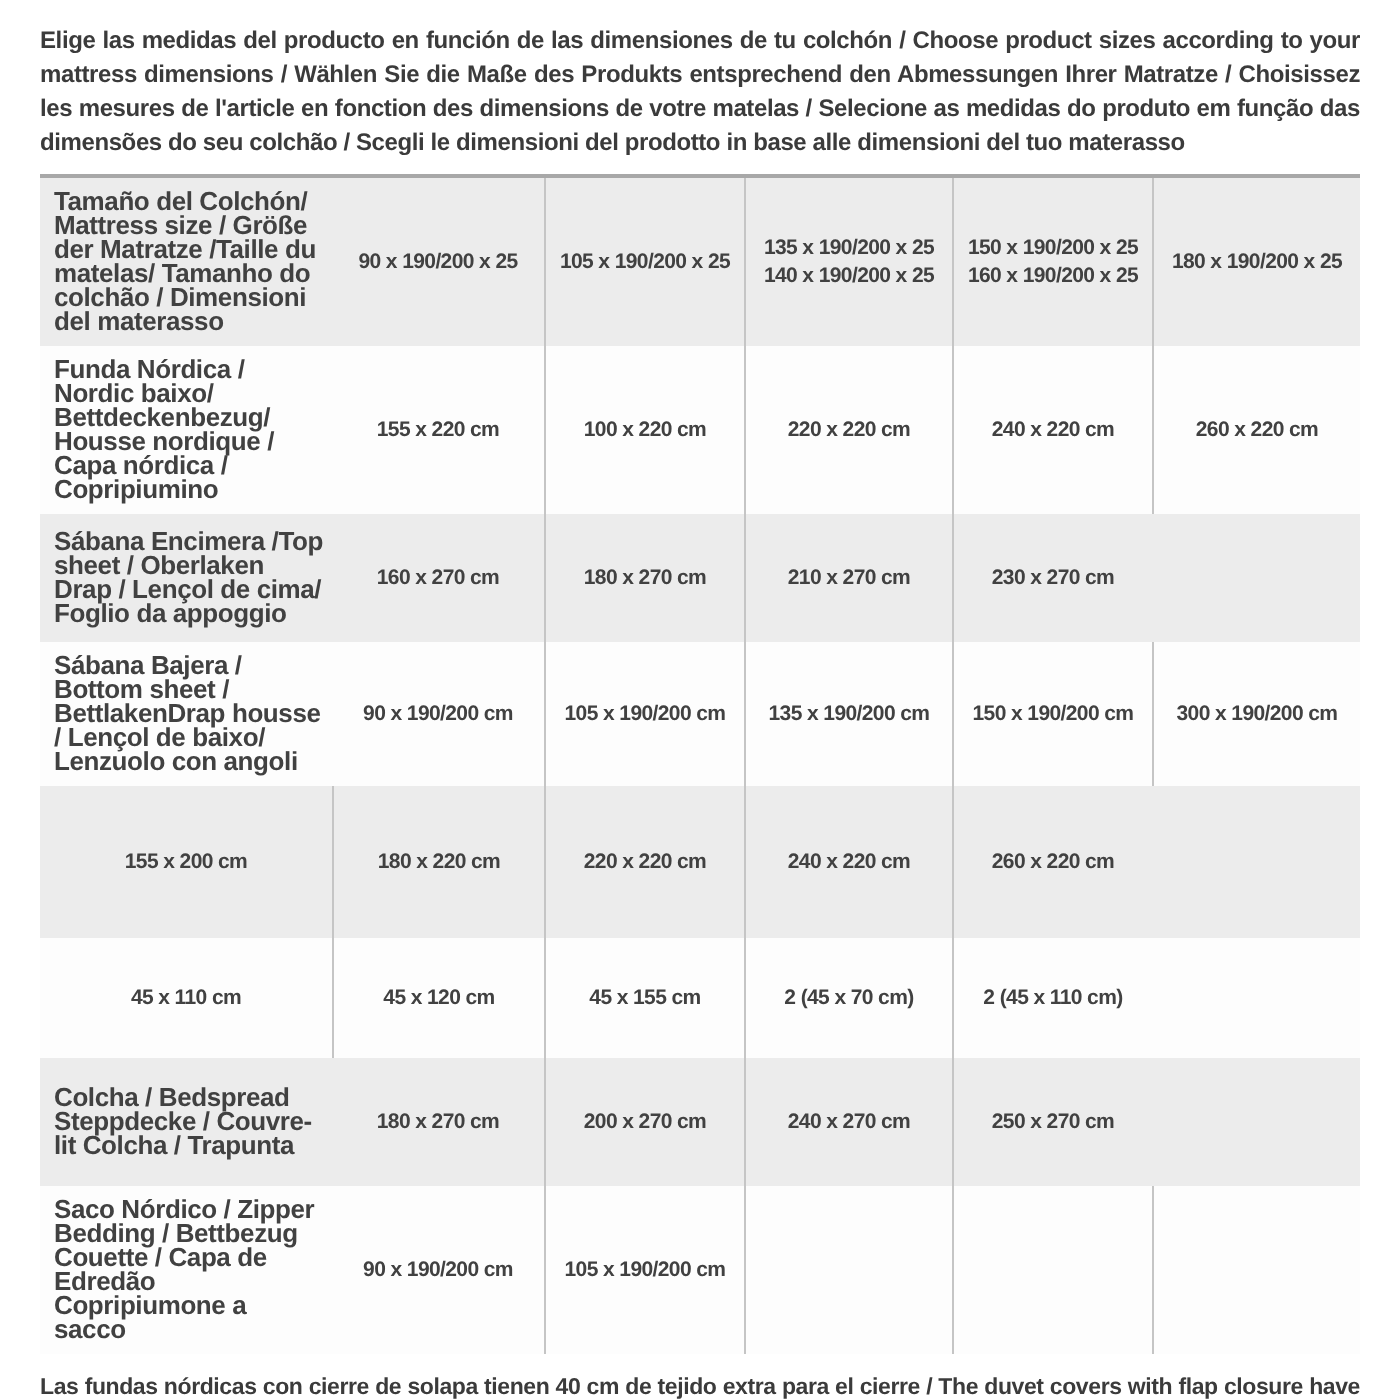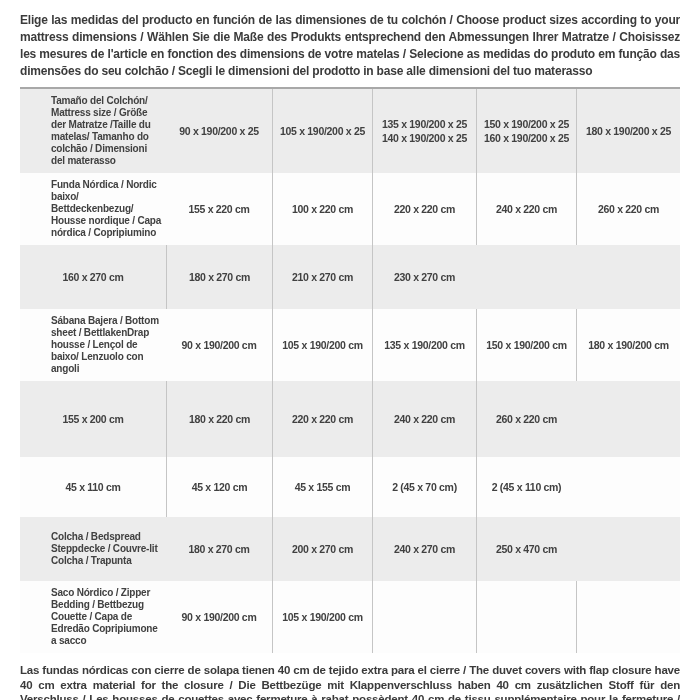--- a/index.html
+++ b/index.html
@@ -37,21 +37,21 @@
   .row:nth-child(7) .cell { min-height: 64px; }
   .row:nth-child(8) .cell { min-height: 64px; }
 
   .cell {
     display: flex; align-items: center;
     font-weight: bold; color: #414141;
   }
   .cell.label {
     justify-content: flex-start;
     padding: 6px 4px 6px 7px;
-    font-size: 10px; line-height: 12px; letter-spacing: -0.2px; margin-left: 24px;
+    font-size: 13px; line-height: 12px; letter-spacing: -0.2px;
   }
   .cell.val {
     justify-content: center; text-align: center;
     font-size: 10.5px; line-height: 14px; letter-spacing: -0.3px;
     white-space: pre-line;
     padding: 4px 1px;
   }
   .cell.sep { border-left: 1px solid #c5c5c5; }
 
   .footnote {
@@ -83,33 +83,34 @@
     <div class="row">
       <div class="cell label">Funda Nórdica /  Nordic baixo/ Bettdeckenbezug/ Housse nordique  / Capa nórdica / Copripiumino</div>
       <div class="cell val">155 x 220 cm</div>
       <div class="cell val sep">100 x 220 cm</div>
       <div class="cell val sep">220 x 220 cm</div>
       <div class="cell val sep">240 x 220 cm</div>
       <div class="cell val sep">260 x 220 cm</div>
     </div>
 
     <div class="row">
+      <div class="cell label">Sábana Encimera /Top sheet / Oberlaken Drap / Lençol de cima/ Foglio da appoggio</div>
       <div class="cell val">160 x 270 cm</div>
       <div class="cell val sep">180 x 270 cm</div>
       <div class="cell val sep">210 x 270 cm</div>
       <div class="cell val sep">230 x 270 cm</div>
     </div>
 
     <div class="row">
       <div class="cell label">Sábana Bajera / Bottom sheet / BettlakenDrap housse / Lençol de baixo/ Lenzuolo con angoli</div>
       <div class="cell val">90 x 190/200 cm</div>
       <div class="cell val sep">105 x 190/200 cm</div>
       <div class="cell val sep">135 x 190/200 cm</div>
       <div class="cell val sep">150 x 190/200 cm</div>
-      <div class="cell val sep">180 x 190/200 cm</div>
+      <div class="cell val sep">300 x 190/200 cm</div>
     </div>
 
     <div class="row">
       <div class="cell val">155 x 200 cm</div>
       <div class="cell val sep">180 x 220 cm</div>
       <div class="cell val sep">220 x 220 cm</div>
       <div class="cell val sep">240 x 220 cm</div>
       <div class="cell val sep">260 x 220 cm</div>
     </div>
 
@@ -119,21 +120,21 @@
       <div class="cell val sep">45 x 155 cm</div>
       <div class="cell val sep">2 (45 x 70 cm)</div>
       <div class="cell val sep">2 (45 x 110 cm)</div>
     </div>
 
     <div class="row">
       <div class="cell label">Colcha / Bedspread Steppdecke / Couvre-lit Colcha / Trapunta</div>
       <div class="cell val">180 x 270 cm</div>
       <div class="cell val sep">200 x 270 cm</div>
       <div class="cell val sep">240 x 270 cm</div>
-      <div class="cell val sep">250 x 470 cm</div>
+      <div class="cell val sep">250 x 270 cm</div>
     </div>
 
     <div class="row">
       <div class="cell label">Saco Nórdico / Zipper Bedding / Bettbezug Couette  / Capa de Edredão Copripiumone a sacco</div>
       <div class="cell val">90 x 190/200 cm</div>
       <div class="cell val sep">105 x 190/200 cm</div>
       <div class="cell val sep"></div>
       <div class="cell val sep"></div>
       <div class="cell val sep"></div>
     </div>

